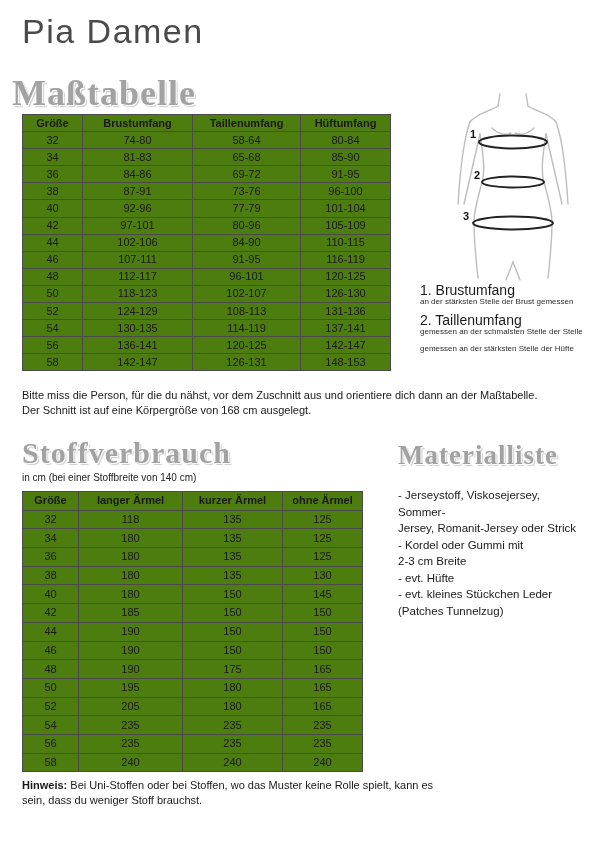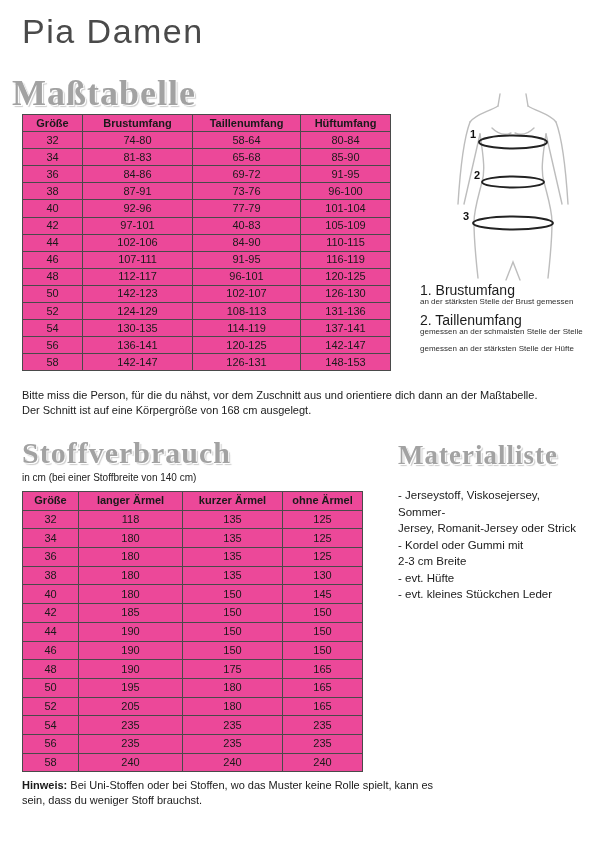--- a/index.html
+++ b/index.html
@@ -14,21 +14,21 @@
   .section-heading {
     font-family:"Liberation Serif", serif; font-weight:bold;
     color:#a2a2a2; letter-spacing:1px;
     text-shadow:1px 1px 0 #ffffff, 2px 2px 1px rgba(110,110,110,0.35);
   }
   .h-mass   { position:absolute; left:12px;  top:72px;  font-size:36px; }
   .h-stoff  { position:absolute; left:22px;  top:436px; font-size:30px; }
   .h-mat    { position:absolute; left:398px; top:440px; font-size:27px; }
   .sub-stoff{ position:absolute; left:22px;  top:472px; font-size:10px; color:#222; }
 
-  table.data-table { position:absolute; border-collapse:collapse; table-layout:fixed; background:#ec4899; }
+  table.data-table { position:absolute; border-collapse:collapse; table-layout:fixed; background:#4d7c0f; }
   .data-table th, .data-table td {
     border:1px solid #4a4a4a; text-align:center; vertical-align:middle;
     font-size:11px; padding:0 2px; overflow:hidden; white-space:nowrap;
   }
   .data-table th { font-weight:bold; }
   #size-table   { left:22px; top:114px; width:368px; }
   #size-table th, #size-table td   { height:16.1px; line-height:13px; }
   #fabric-table { left:22px; top:491px; width:340px; }
   #fabric-table th, #fabric-table td { height:17.7px; line-height:13px; }
 
@@ -97,21 +97,21 @@
         </tr>
         <tr>
           <td>40</td>
           <td>92-96</td>
           <td>77-79</td>
           <td>101-104</td>
         </tr>
         <tr>
           <td>42</td>
           <td>97-101</td>
-          <td>40-83</td>
+          <td>80-96</td>
           <td>105-109</td>
         </tr>
         <tr>
           <td>44</td>
           <td>102-106</td>
           <td>84-90</td>
           <td>110-115</td>
         </tr>
         <tr>
           <td>46</td>
@@ -120,21 +120,21 @@
           <td>116-119</td>
         </tr>
         <tr>
           <td>48</td>
           <td>112-117</td>
           <td>96-101</td>
           <td>120-125</td>
         </tr>
         <tr>
           <td>50</td>
-          <td>142-123</td>
+          <td>118-123</td>
           <td>102-107</td>
           <td>126-130</td>
         </tr>
         <tr>
           <td>52</td>
           <td>124-129</td>
           <td>108-113</td>
           <td>131-136</td>
         </tr>
         <tr>
@@ -320,19 +320,20 @@
       </tbody>
     </table>
 
   <div class="materials">
     <div>- Jerseystoff, Viskosejersey, Sommer-</div>
     <div>Jersey, Romanit-Jersey oder Strick</div>
     <div>- Kordel oder Gummi mit</div>
     <div>2-3 cm Breite</div>
     <div>- evt. Hüfte</div>
     <div>- evt. kleines Stückchen Leder</div>
+    <div>(Patches Tunnelzug)</div>
   </div>
 
   <div class="hint">
     <b>Hinweis:</b><span> Bei Uni-Stoffen oder bei Stoffen, wo das Muster keine Rolle spielt, kann es sein, dass du weniger Stoff brauchst.</span>
   </div>
 
 </div>
 
 </body></html>

